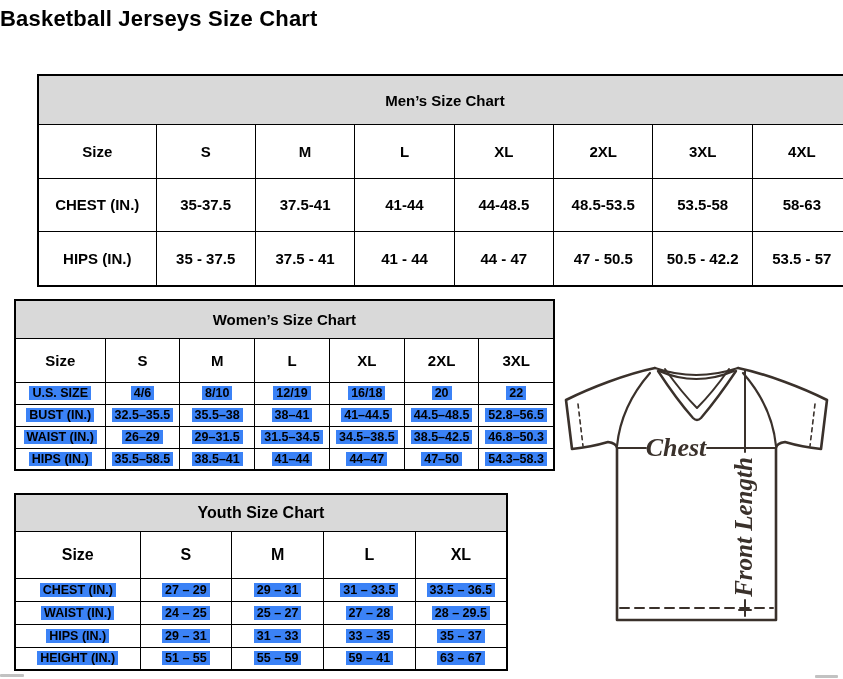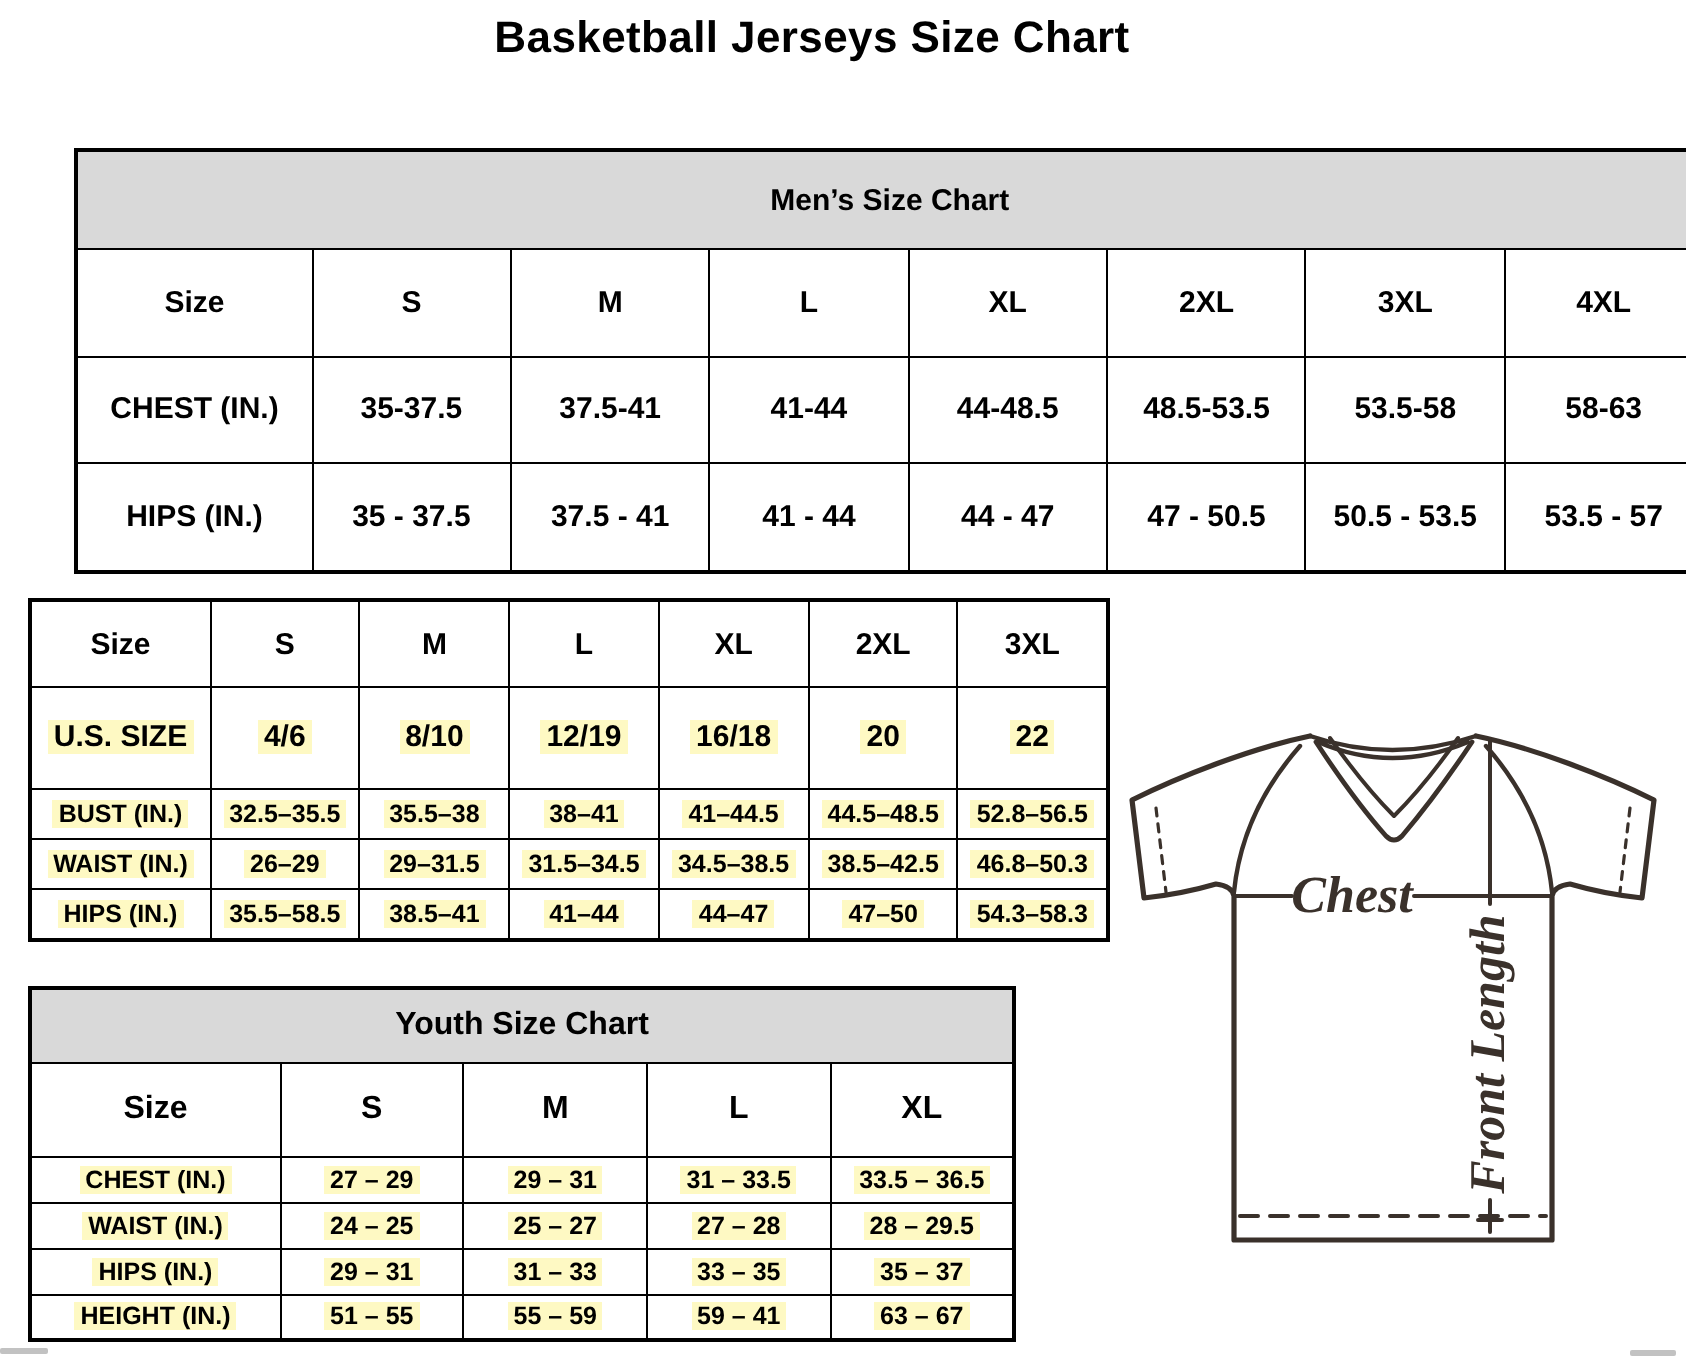--- a/index.html
+++ b/index.html
@@ -3,21 +3,21 @@
 <meta charset="utf-8">
 <style>
   * { margin:0; padding:0; box-sizing:border-box; }
   html,body { width:843px; height:679px; }
   body {
     position:relative; overflow:hidden; background:#ffffff;
     font-family:"Liberation Sans", sans-serif; color:#000;
   }
   .page-title {
     position:absolute; top:6px; left:0; width:812px;
-    text-align:center; font-size:22px; font-weight:800;
+    font-size:22px; font-weight:800;
     letter-spacing:0.2px;
   }
   table.size-table {
     position:absolute; border-collapse:collapse; table-layout:fixed;
     border:2px solid #000;
   }
   table.size-table td {
     border:1px solid #000; text-align:center; vertical-align:middle;
     font-weight:700; overflow:hidden; white-space:nowrap;
   }
@@ -40,21 +40,21 @@
   #womens tr:nth-child(n+3){ height:22px; }
   #womens tr:nth-child(n+3) td { font-size:12.5px; }
   
   #youth { left:14px; top:493px; width:492px; height:177px; }
   #youth td { font-size:16px; }
   #youth tr:nth-child(1){ height:37px; }
   #youth tr:nth-child(2){ height:47px; }
   #youth tr:nth-child(n+3){ height:23px; }
   #youth tr:nth-child(n+3) td { font-size:12.5px; }
   
-  .shaded { background:#fef9c3; padding:0 3px; }
+  .shaded { background:#3b82f6; padding:0 3px; }
   
   .diagram { position:absolute; left:556px; top:358px; width:284px; height:272px; }
   .diagram svg { width:100%; height:100%; }
   .diagram text {
     font-family:"Liberation Serif", serif; font-style:italic; font-weight:700;
   }
   
   .scroll-frag { position:absolute; background:#c2c2c2; border-radius:1px; }
   .scroll-frag.left  { left:0;  top:674px; width:24px; height:3px; }
   .scroll-frag.right { left:815px; top:675px; width:23px; height:3px; }
@@ -99,36 +99,39 @@
         <td>53.5-58</td>
         <td>58-63</td>
       </tr>
       <tr>
         <td>HIPS (IN.)</td>
         <td>35 - 37.5</td>
         <td>37.5 - 41</td>
         <td>41 - 44</td>
         <td>44 - 47</td>
         <td>47 - 50.5</td>
-        <td>50.5 - 53.5</td>
+        <td>50.5 - 42.2</td>
         <td>53.5 - 57</td>
       </tr>
     </tbody>
   </table>
 <table class="size-table" id="womens">
     <colgroup>
       <col style="width: 90px;">
       <col style="width: 74.8px;">
       <col style="width: 74.8px;">
       <col style="width: 74.8px;">
       <col style="width: 74.8px;">
       <col style="width: 74.8px;">
       <col style="width: 74.8px;">
     </colgroup>
     <tbody>
+      <tr>
+        <td class="title-cell" colspan="7">Women’s Size Chart</td>
+      </tr>
       <tr>
         <td>Size</td>
         <td>S</td>
         <td>M</td>
         <td>L</td>
         <td>XL</td>
         <td>2XL</td>
         <td>3XL</td>
       </tr>
       <tr>

